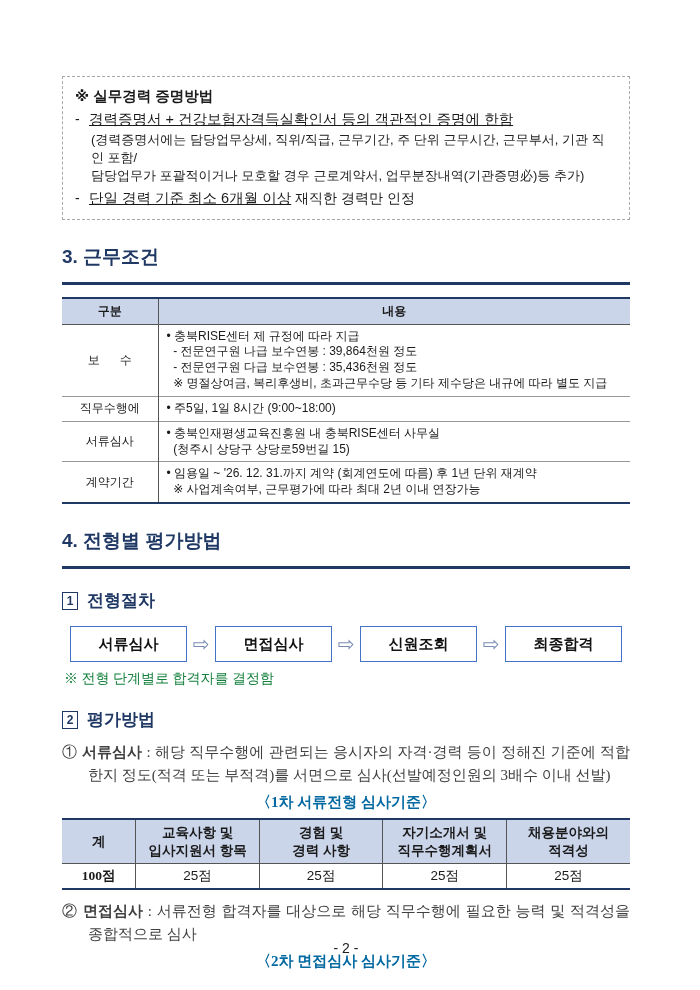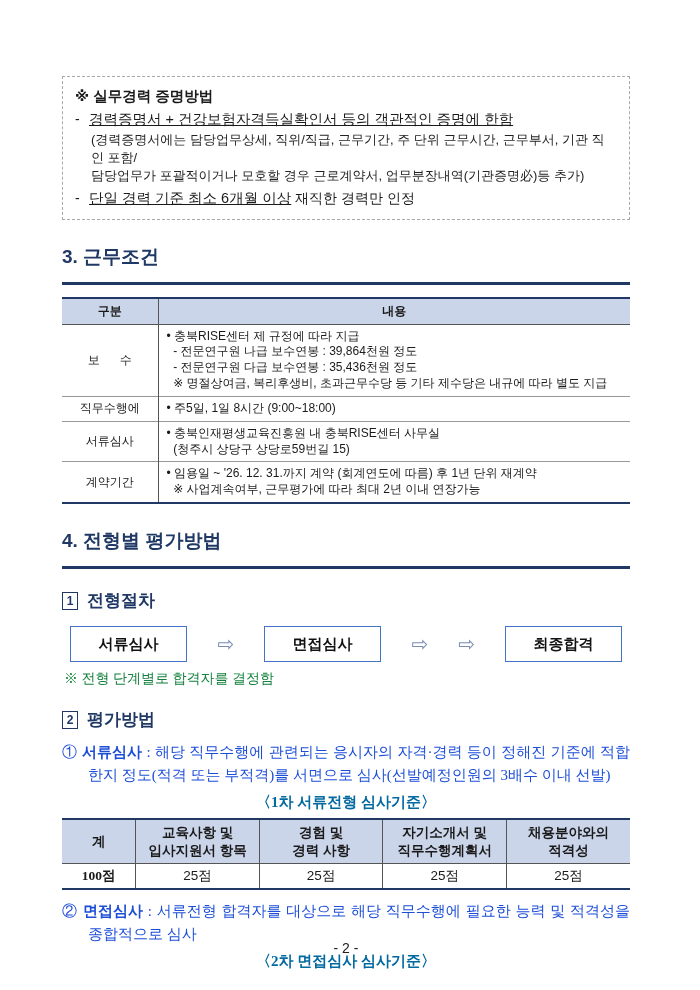--- a/index.html
+++ b/index.html
@@ -65,21 +65,21 @@
     display:flex; align-items:center; justify-content:center;
     font-size:15px; font-weight:bold; color:#111;
   }
   .flow-arrow { font-size:20px; color:#7a8eb5; }
   .flow-note { margin-top:8px; font-family:"Liberation Serif","DejaVu Serif",serif; font-size:14px; color:#15803d; padding-left:2px; }
 
   
   .para {
     margin-top:10px;
     font-family:"Liberation Serif","DejaVu Serif",serif;
-    font-size:15px; line-height:1.5; color:#1d4ed8;
+    font-size:15px; line-height:1.5; color:#404040;
     text-align:justify;
     padding-left:26px; text-indent:-26px;
   }
   .para b { font-weight:bold; }
 
   .tbl-caption {
     margin-top:7px; text-align:center;
     font-family:"Liberation Serif","DejaVu Serif",serif;
     font-size:15px; font-weight:bold; color:#0369a1;
   }
@@ -164,20 +164,21 @@
   <div class="sub-heading">
     <span class="numbox">1</span>
     <span>전형절차</span>
   </div>
 
   <div class="flow">
     <div class="flow-box">서류심사</div>
     <span class="flow-arrow">⇨</span>
     <div class="flow-box">면접심사</div>
     <span class="flow-arrow">⇨</span>
+    <div class="flow-box">신원조회</div>
     <span class="flow-arrow">⇨</span>
     <div class="flow-box">최종합격</div>
   </div>
   <div class="flow-note">※ 전형 단계별로 합격자를 결정함</div>
 
   <div class="sub-heading">
     <span class="numbox">2</span>
     <span>평가방법</span>
   </div>
 

